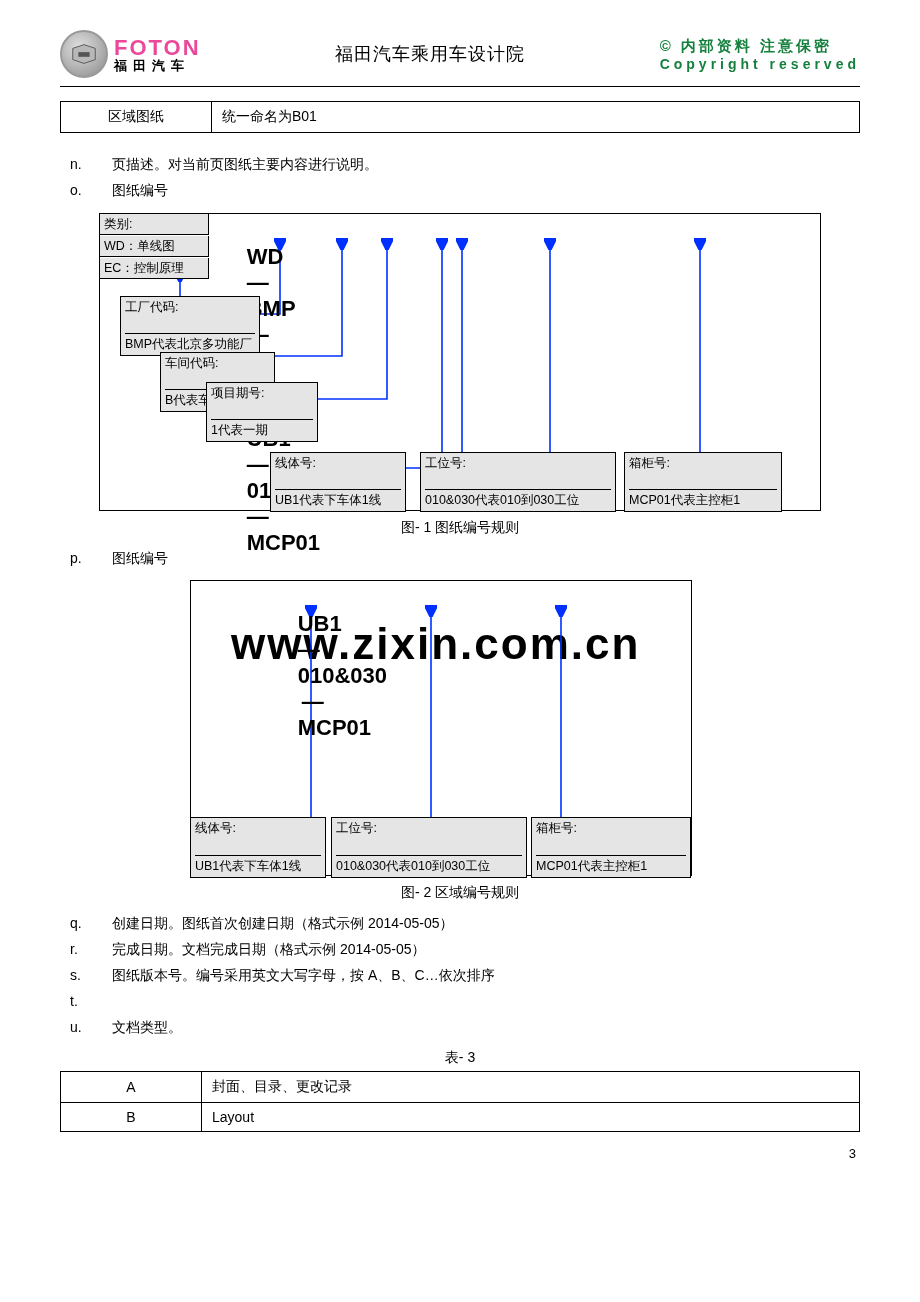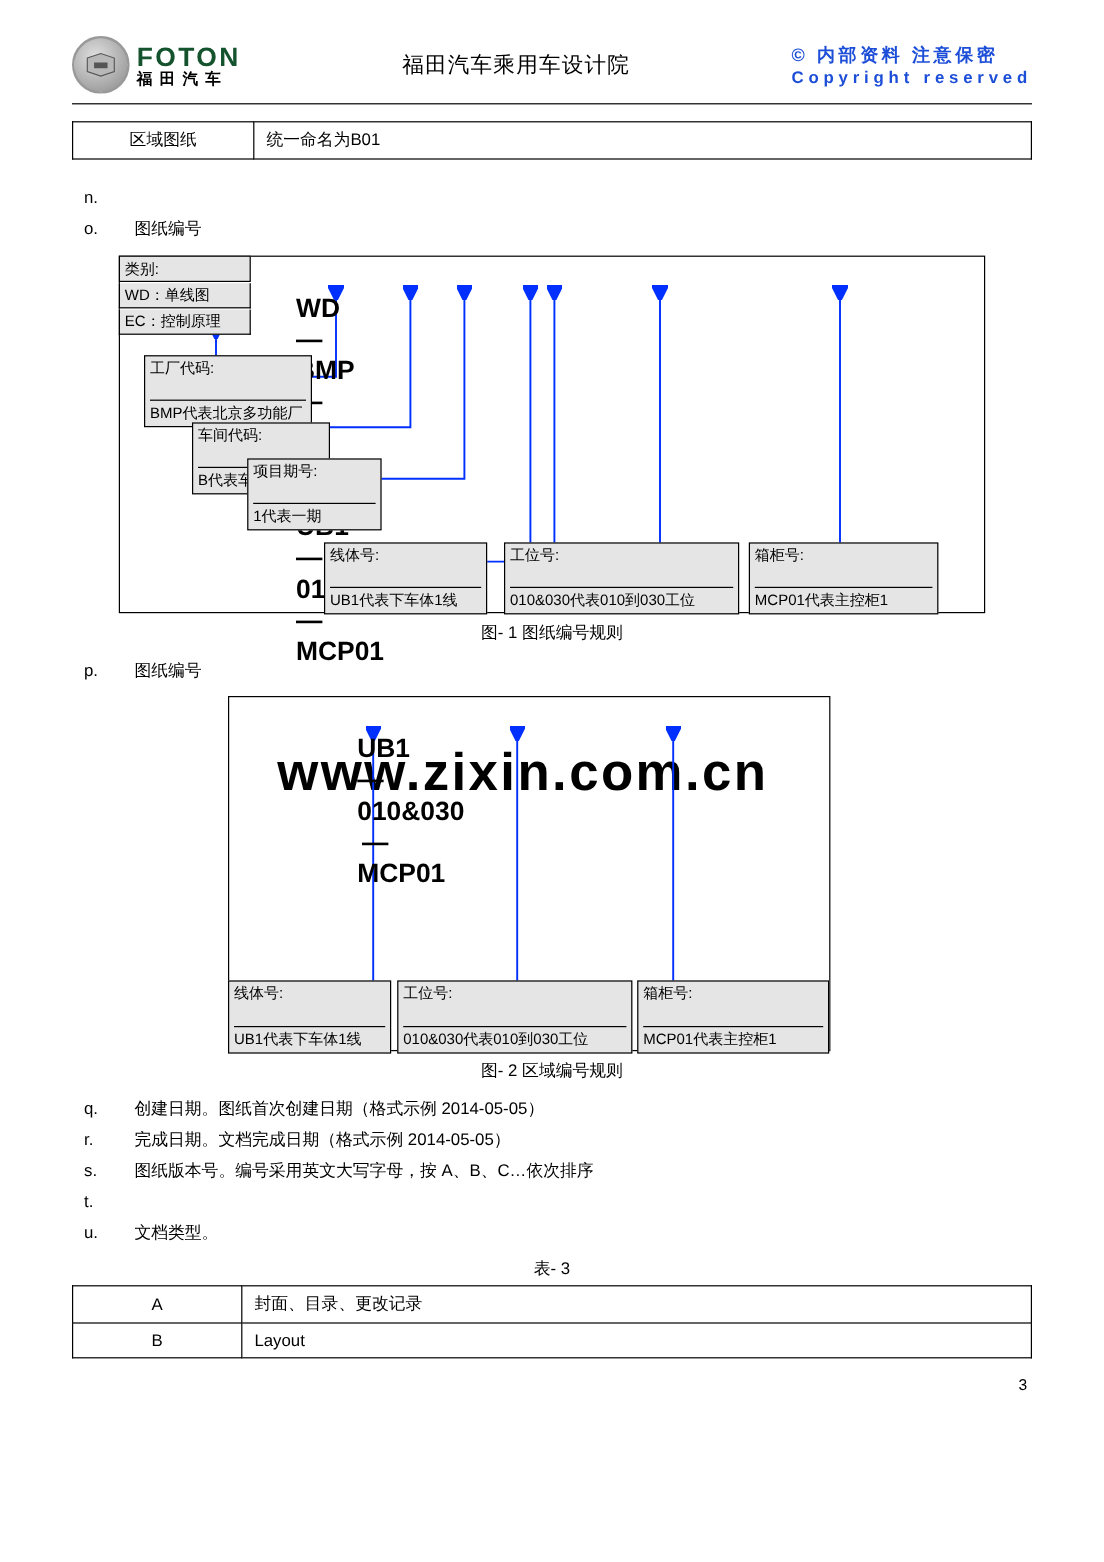--- a/index.html
+++ b/index.html
@@ -39,34 +39,34 @@
   .logo-text {
     display: flex;
     flex-direction: column;
     line-height: 1;
   }
   .logo-en {
     font-weight: 900;
     font-size: 22px;
     letter-spacing: 2px;
     font-family: Arial, sans-serif;
-    color: #14532d;
+    color: #ec4899;
   }
   .logo-cn {
     font-weight: 900;
     font-size: 13px;
     letter-spacing: 6px;
   }
   .header-center {
     font-size: 18px;
     letter-spacing: 1px;
   }
   .header-right {
     text-align: left;
-    color: #1d4ed8;
+    color: #15803d;
     font-weight: bold;
     font-size: 15px;
   }
   .header-right .cn { letter-spacing: 3px; }
   .header-right .en { letter-spacing: 4px; font-size:14px;}
   .hr-line {
     border: none;
     border-top: 1.5px solid #000;
     margin: 4px 0 14px 0;
   }
@@ -195,20 +195,21 @@
         <tr>
       <td class="c1">区域图纸</td>
       <td class="c2">统一命名为B01</td>
     </tr>
   </tbody>
     </table>
 
   <ol class="letters">
     <li>
         <span class="lt">n.</span>
+        <span>页描述。对当前页图纸主要内容进行说明。</span>
       </li>
     <li>
         <span class="lt">o.</span>
         <span>图纸编号</span>
       </li>
   </ol>
 
   <div class="diagram diagram1">
     <svg class="arrow" style="left:0;top:0;width:100%;height:100%;position:absolute;pointer-events:none" viewBox="0 0 720 296">
       <defs>

